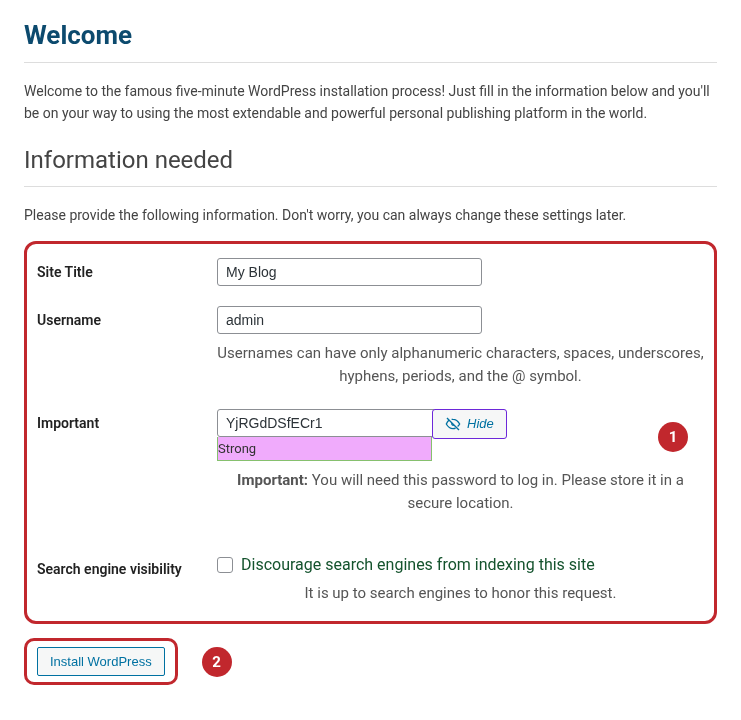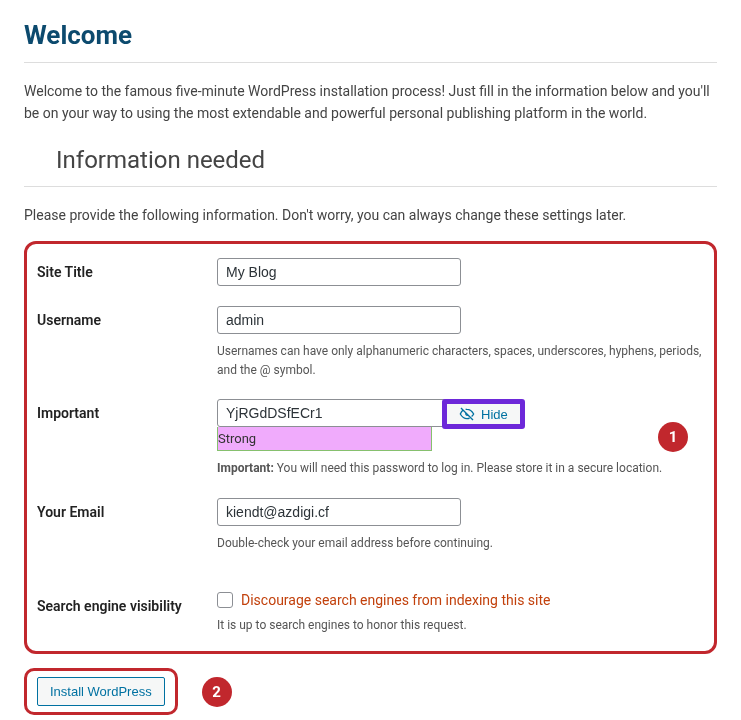--- a/index.html
+++ b/index.html
@@ -20,21 +20,20 @@
       font-weight: 700;
       color: #0c4a6e;
       margin-bottom: 12px;
     }
     h2 {
       font-size: 24px;
       font-weight: 400;
       color: #444;
       margin-top: 22px;
       margin-bottom: 12px;
-      margin-left: 32px;
     }
     hr {
       border: none;
       border-top: 1px solid #ddd;
       margin-bottom: 18px;
     }
     p {
       font-size: 14px;
       color: #444;
       line-height: 1.55;
@@ -61,60 +60,61 @@
       flex-shrink: 0;
       font-weight: 600;
       font-size: 14px;
       color: #222;
       padding-top: 6px;
     }
     .form-fields {
       flex: 1;
     }
     input[type="text"] {
-      width: 244px;
+      width: 265px;
       padding: 5px 8px;
       font-size: 14px;
       border: 1px solid #8c8f94;
       border-radius: 3px;
       background: #fff;
       color: #2c3338;
     }
     .pw-input {
       width: 215px;
     }
     .help-text {
-      font-size: 12px;
+      font-size: 15px;
       color: #555;
       margin-top: 8px;
       line-height: 1.55;
+      text-align: center;
     }
     .pw-row {
       display: flex;
       align-items: stretch;
-      gap: 10px;
       flex-wrap: wrap;
     }
     .pw-stack {
       display: flex;
       flex-direction: column;
       width: 215px;
     }
     .hide-btn {
       display: inline-flex;
       align-items: center;
       gap: 6px;
       padding: 4px 12px;
       font-size: 13px;
       color: #0071a1;
       background: #f6f7f7;
-      border: 5px solid #6d28d9;
+      border: 1px solid #6d28d9;
       border-radius: 3px;
       cursor: pointer;
       height: 30px;
+      font-style: italic;
     }
     .hide-btn svg {
       width: 16px;
       height: 16px;
     }
     .strength-meter {
       background: #f0abfc;
       border: 1px solid #86c06e;
       border-top: none;
       text-align: left;
@@ -132,22 +132,22 @@
     }
     .checkbox {
       width: 16px;
       height: 16px;
       border: 1px solid #8c8f94;
       border-radius: 3px;
       background: #fff;
       cursor: pointer;
     }
     .checkbox-label {
-      font-size: 14px;
-      color: #c2410c;
+      font-size: 16px;
+      color: #14532d;
     }
     .annot-circle {
       width: 30px;
       height: 30px;
       border-radius: 50%;
       background: #c1272d;
       color: #fff;
       display: flex;
       align-items: center;
       justify-content: center;
@@ -230,27 +230,20 @@
           </svg>
           <span>Hide</span>
         </button>
       </div>
       <div class="help-text">
         <span class="important-label">Important:</span><span> You will need this password to log in. Please store it in a secure location.</span>
       </div>
     </div>
   </div>
 
-  <div class="form-row">
-    <div class="form-label">Your Email</div>
-    <div class="form-fields">
-      <input type="text" value="kiendt@azdigi.cf" style="">
-      <div class="help-text">Double-check your email address before continuing.</div>
-    </div>
-  </div>
 
   <div class="form-row">
     <div class="form-label">Search engine visibility</div>
     <div class="form-fields">
       <div class="checkbox-row">
         <div class="checkbox"></div>
         <span class="checkbox-label">Discourage search engines from indexing this site</span>
       </div>
       <div class="help-text">It is up to search engines to honor this request.</div>
     </div>

